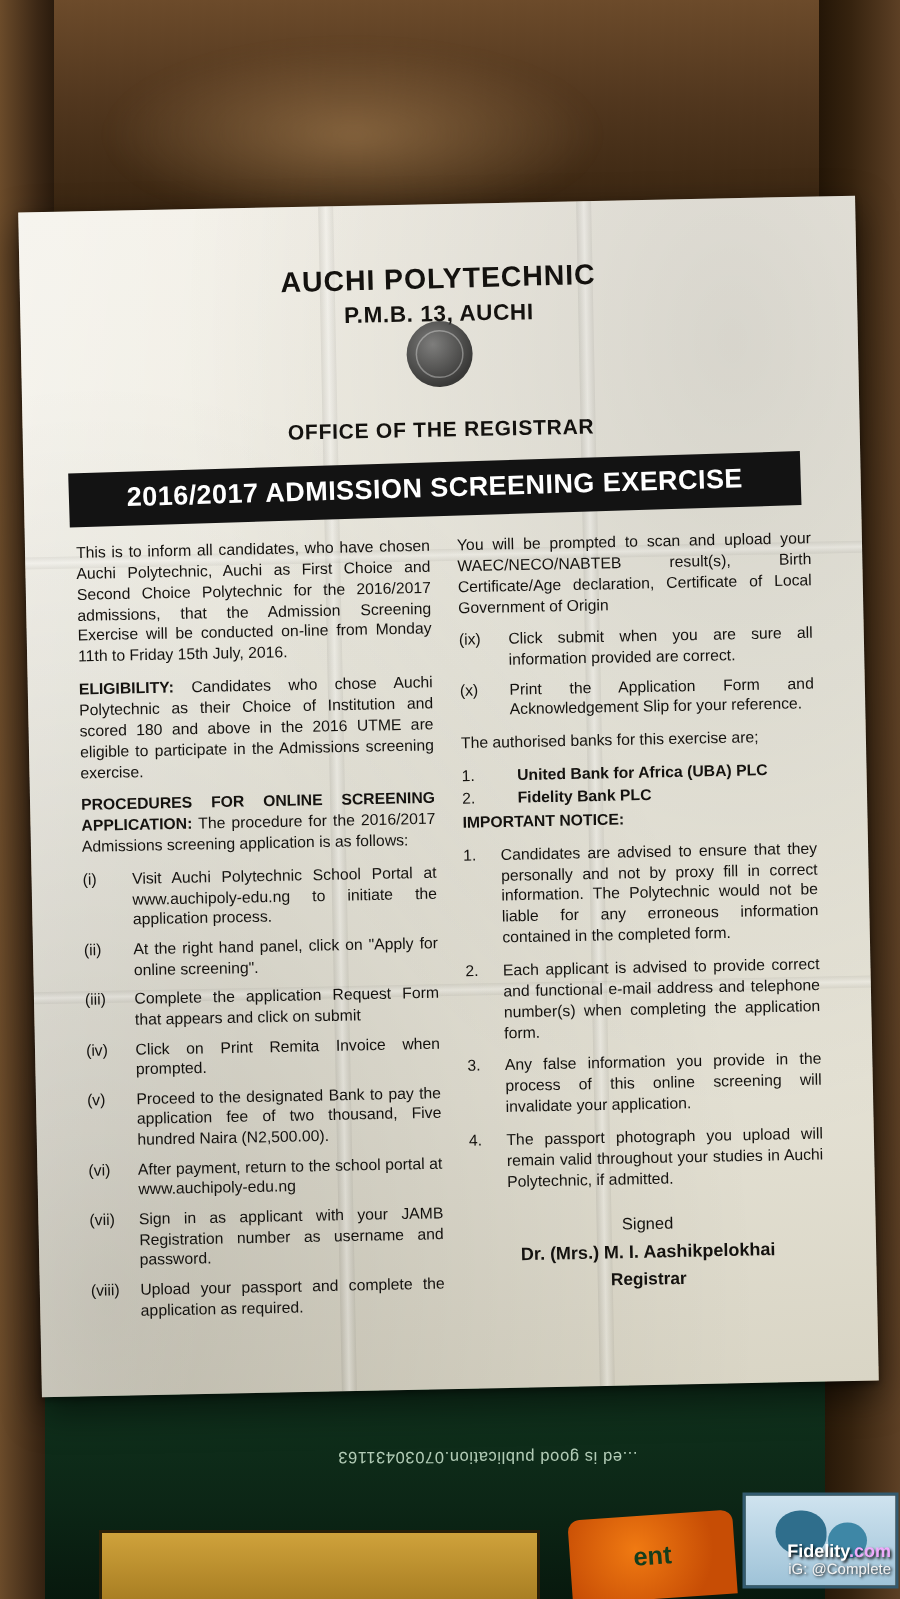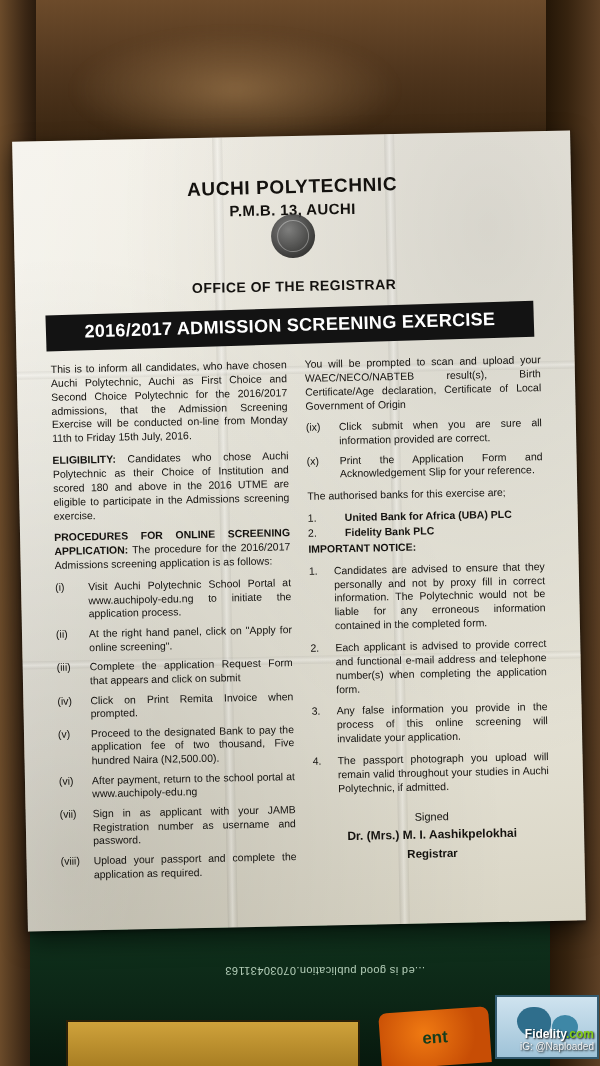--- a/index.html
+++ b/index.html
@@ -79,21 +79,21 @@
   .blue-box .blob2{
     position:absolute;left:55px;top:18px;width:26px;height:24px;
     background:#3e87a6;border-radius:50%;
   }
   
   .watermark{
     position:absolute;right:6px;bottom:14px;text-align:right;
     font-family:"Liberation Sans", sans-serif;
   }
   .watermark .w1{color:#ffffff;font-size:12px;font-weight:bold;text-shadow:1px 1px 2px #000;}
-  .watermark .w1 .dot{color:#84cc16;}
+  .watermark .w1 .dot{color:#f0abfc;}
   .watermark .w2{color:#f2f2f2;font-size:10px;text-shadow:1px 1px 2px #000;}
 
   
   .paper{
     position:absolute;
     left:20px;top:136px;width:558px;height:790px;
     background:
       linear-gradient(177deg,#f2efe6 0%,#eceadf 40%,#e4e1d4 75%,#d9d5c5 100%);
     transform:rotate(-1.15deg);
     box-shadow:0 10px 24px rgba(0,0,0,.55), 0 2px 4px rgba(0,0,0,.4);
@@ -314,14 +314,14 @@
           <div class="nm">Dr. (Mrs.) M. I. Aashikpelokhai</div>
           <div class="rk">Registrar</div>
         </div>
       </div>
     </div>
   </div>
 </div>
 
 <div class="watermark">
   <div class="w1"><span>Fidelity</span><span class="dot">.com</span></div>
-  <div class="w2">iG: @Naploaded</div>
+  <div class="w2">iG: @Complete</div>
 </div>
 
 </body></html>

